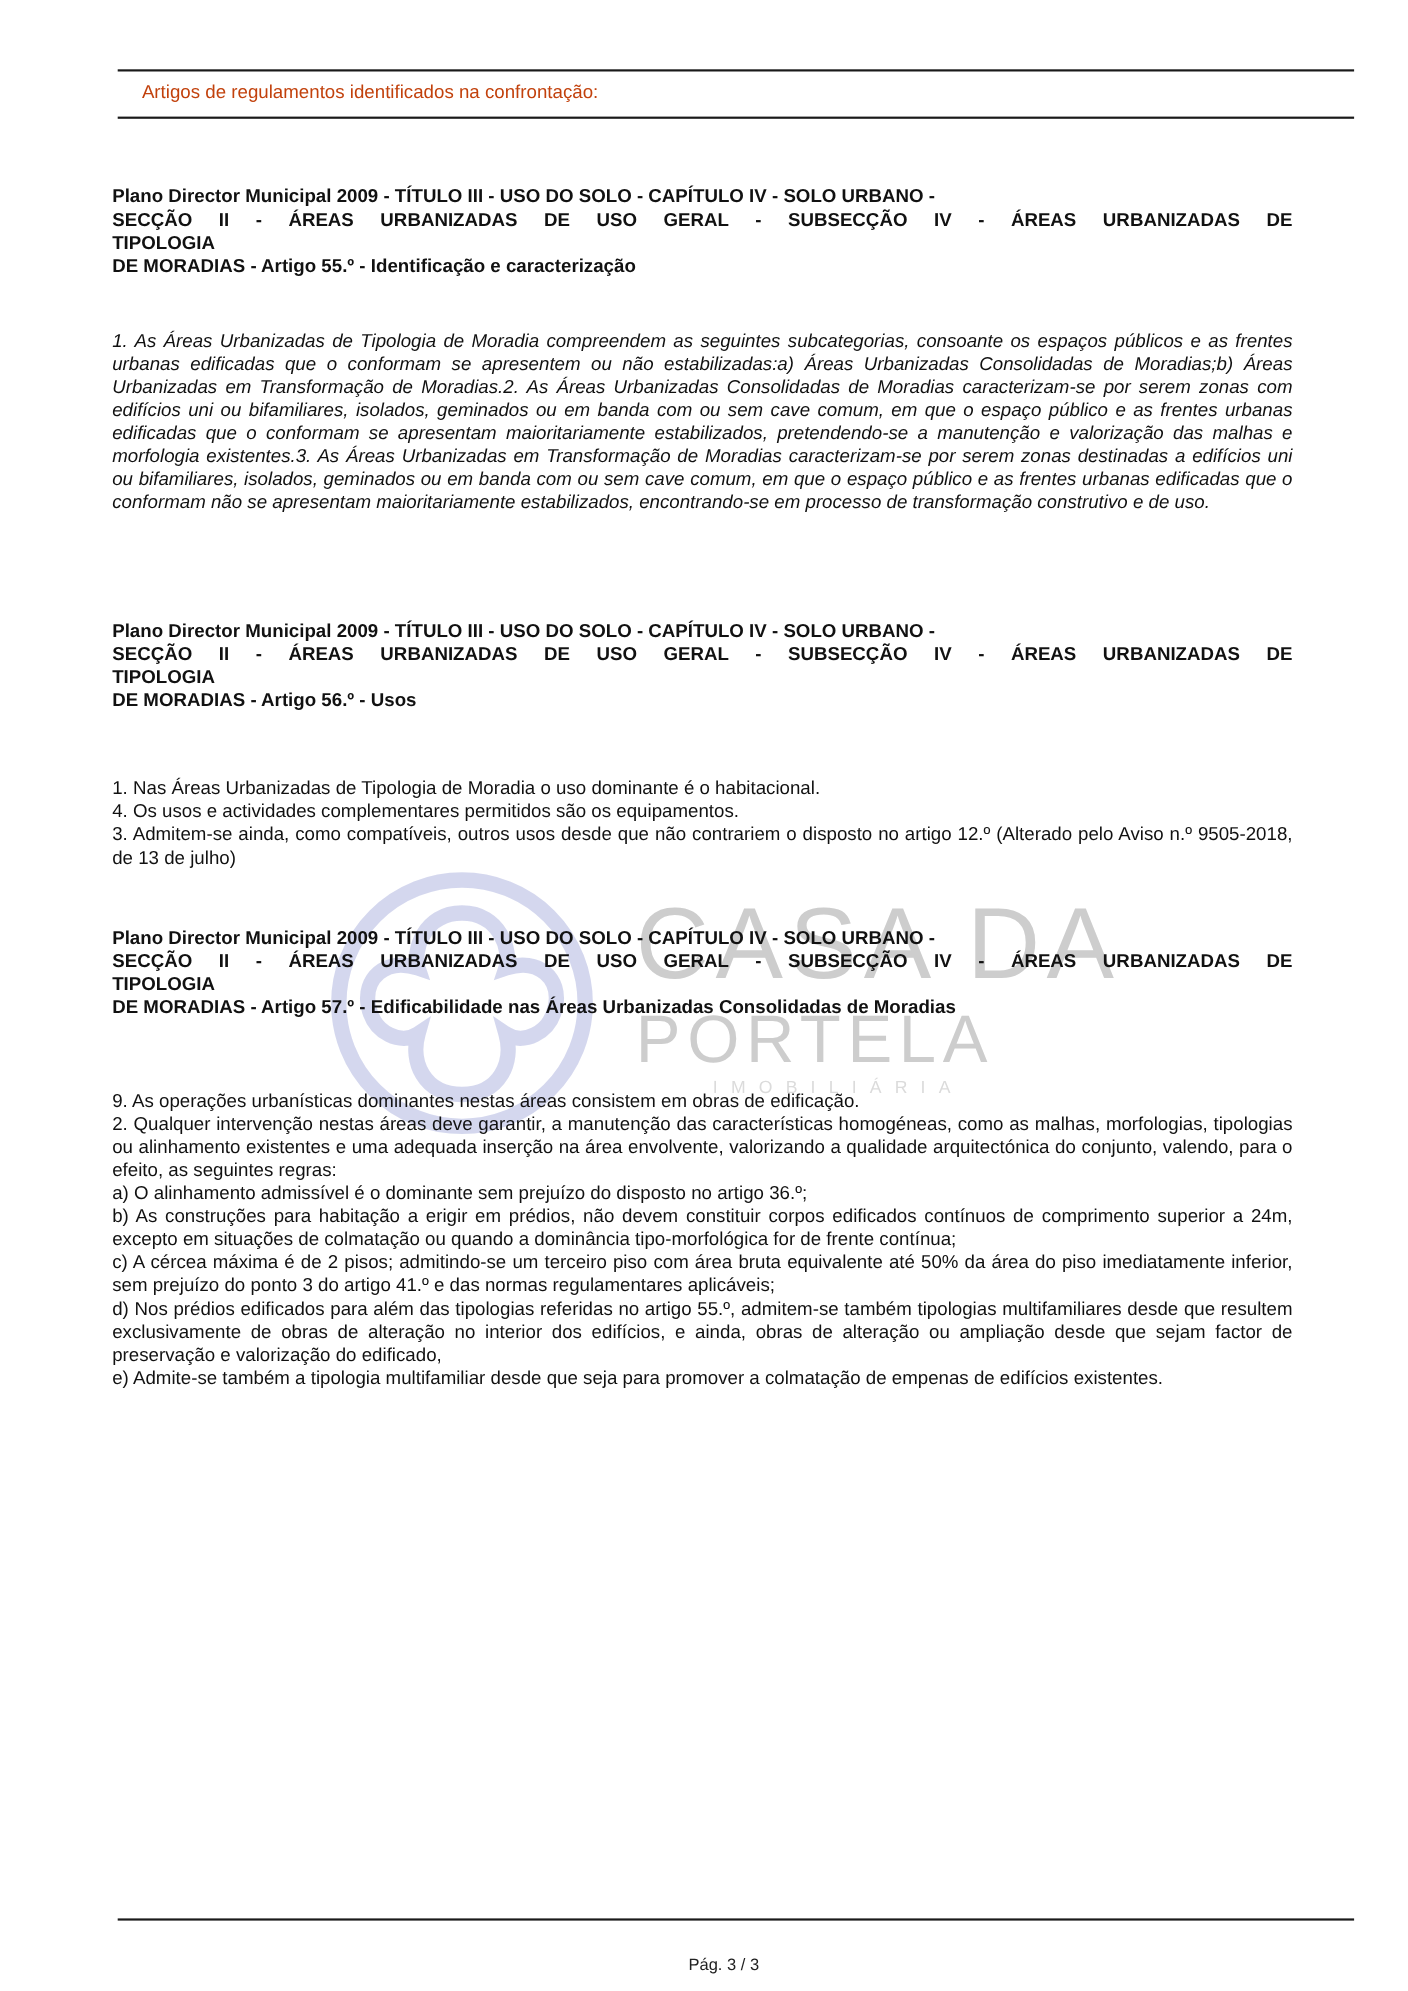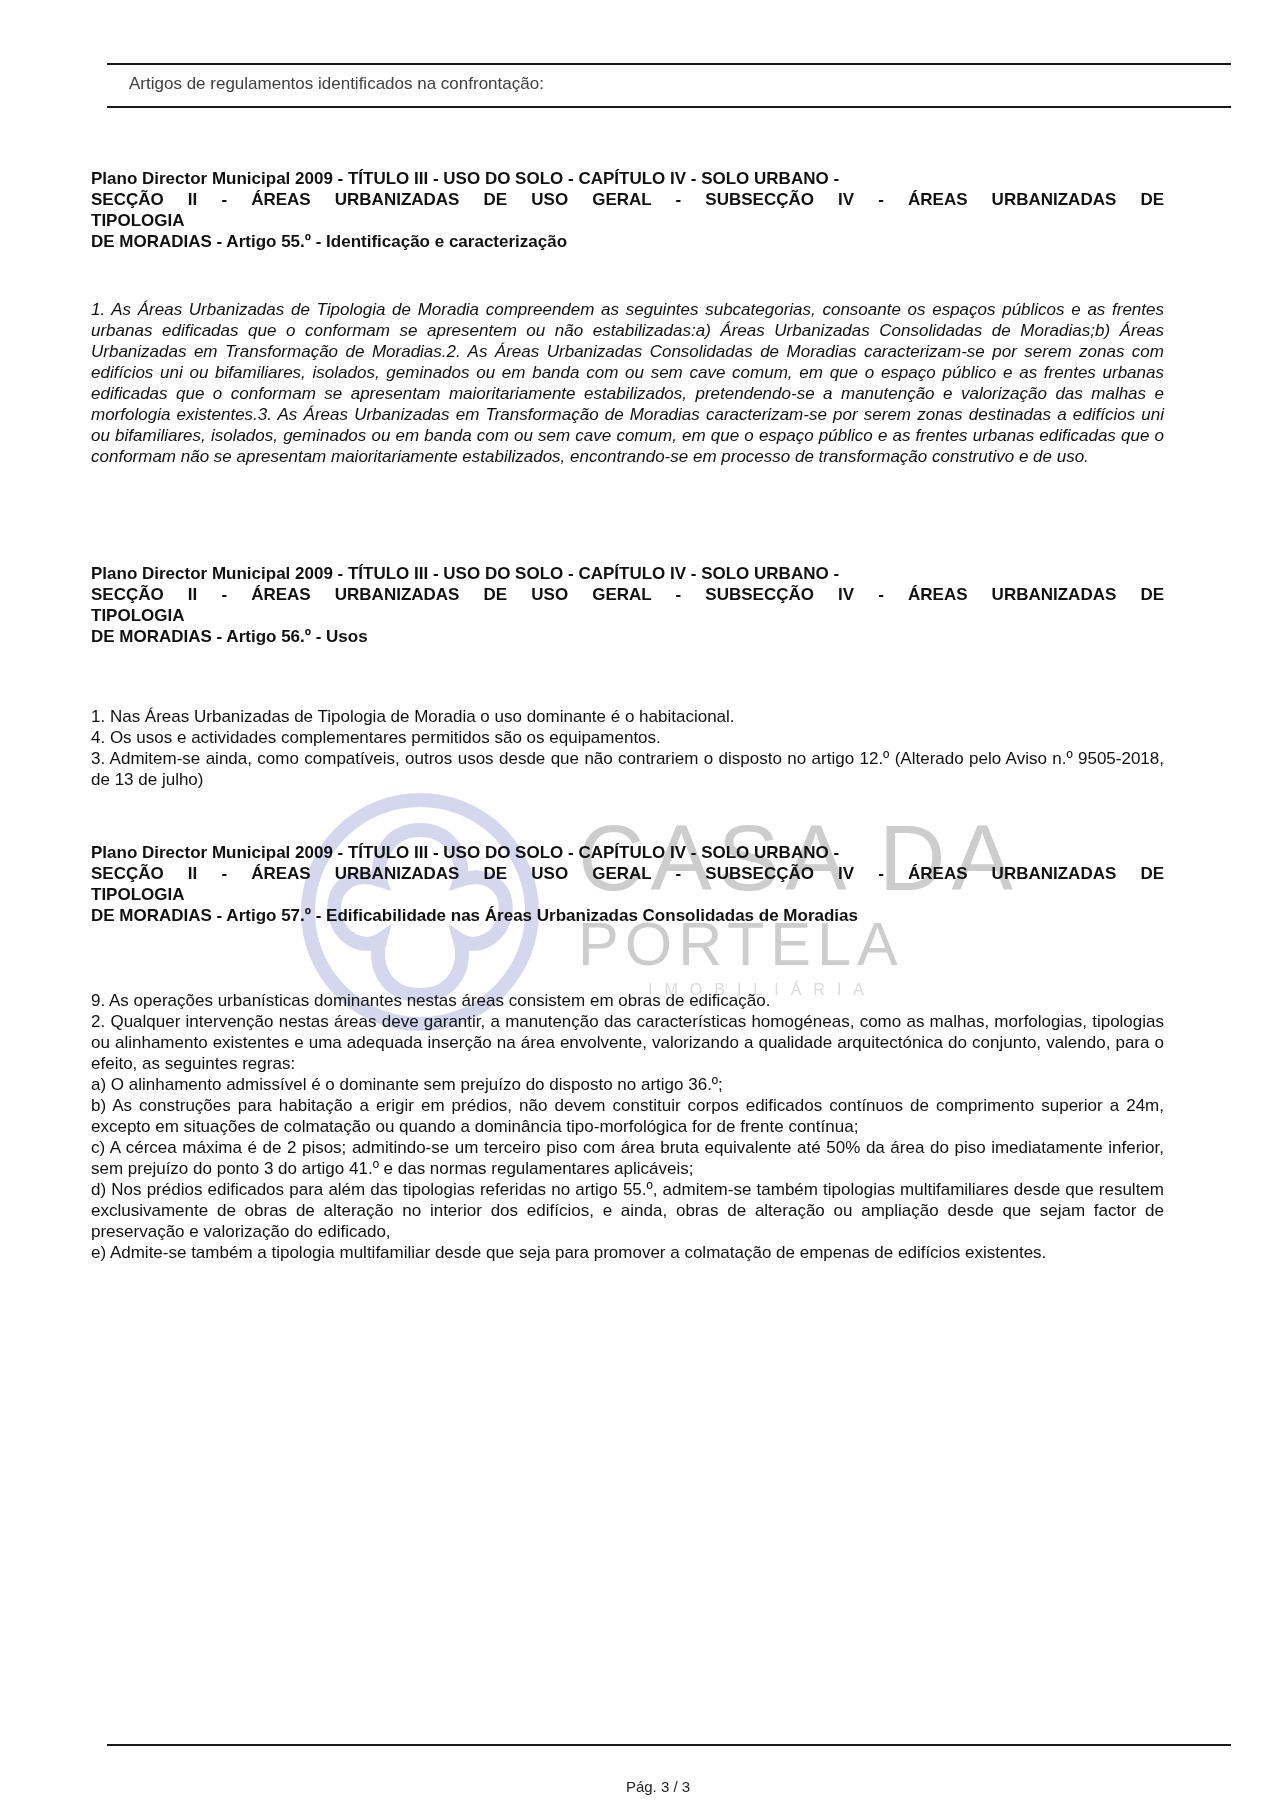--- a/index.html
+++ b/index.html
@@ -1,20 +1,20 @@
 <!DOCTYPE html>
 <html><head>
 <meta charset="utf-8">
 <style>
   html, body { margin: 0; padding: 0; background: #ffffff; }
   body { width: 1280px; height: 1810px; position: relative; overflow: hidden;
          font-family: "Liberation Sans", sans-serif; color: #111111; }
   .rule { position: absolute; left: 107px; width: 1124px; height: 2px; background: #1a1a1a; }
-  .header-text { position: absolute; left: 129px; top: 74px; font-size: 17px; color: #404040; text-align: right; }
-  .section { position: absolute; left: 91px; width: 1073px; }
+  .header-text { position: absolute; left: 129px; top: 74px; font-size: 17px; color: #c2410c; text-align: right; }
+  .section { position: absolute; left: 102px; width: 1073px; }
   .heading { font-weight: bold; font-size: 17px; line-height: 21px; text-align: justify; margin: 0; }
   .heading .hline { display: block; text-align: justify; text-align-last: left; }
   .heading .hline.just { text-align-last: justify; }
   .body { font-size: 17px; line-height: 21px; margin: 0; text-align: justify; }
   .body p { margin: 0; }
   .footer-text { position: absolute; left: 0; width: 1280px; top: 1778px; text-align: center; font-size: 15px; color: #222; padding-left: 18px; }
   .watermark { position: absolute; pointer-events: none; }
   .wm-logo { left: 295px; top: 790px; width: 250px; height: 245px; opacity: 0.6; }
   .wm-text { left: 578px; top: 815px; color: #bdbdbd; opacity: 0.75; font-weight: normal; }
   .wm-line1 { font-size: 92px; line-height: 86px; letter-spacing: 6px; display: block; }

